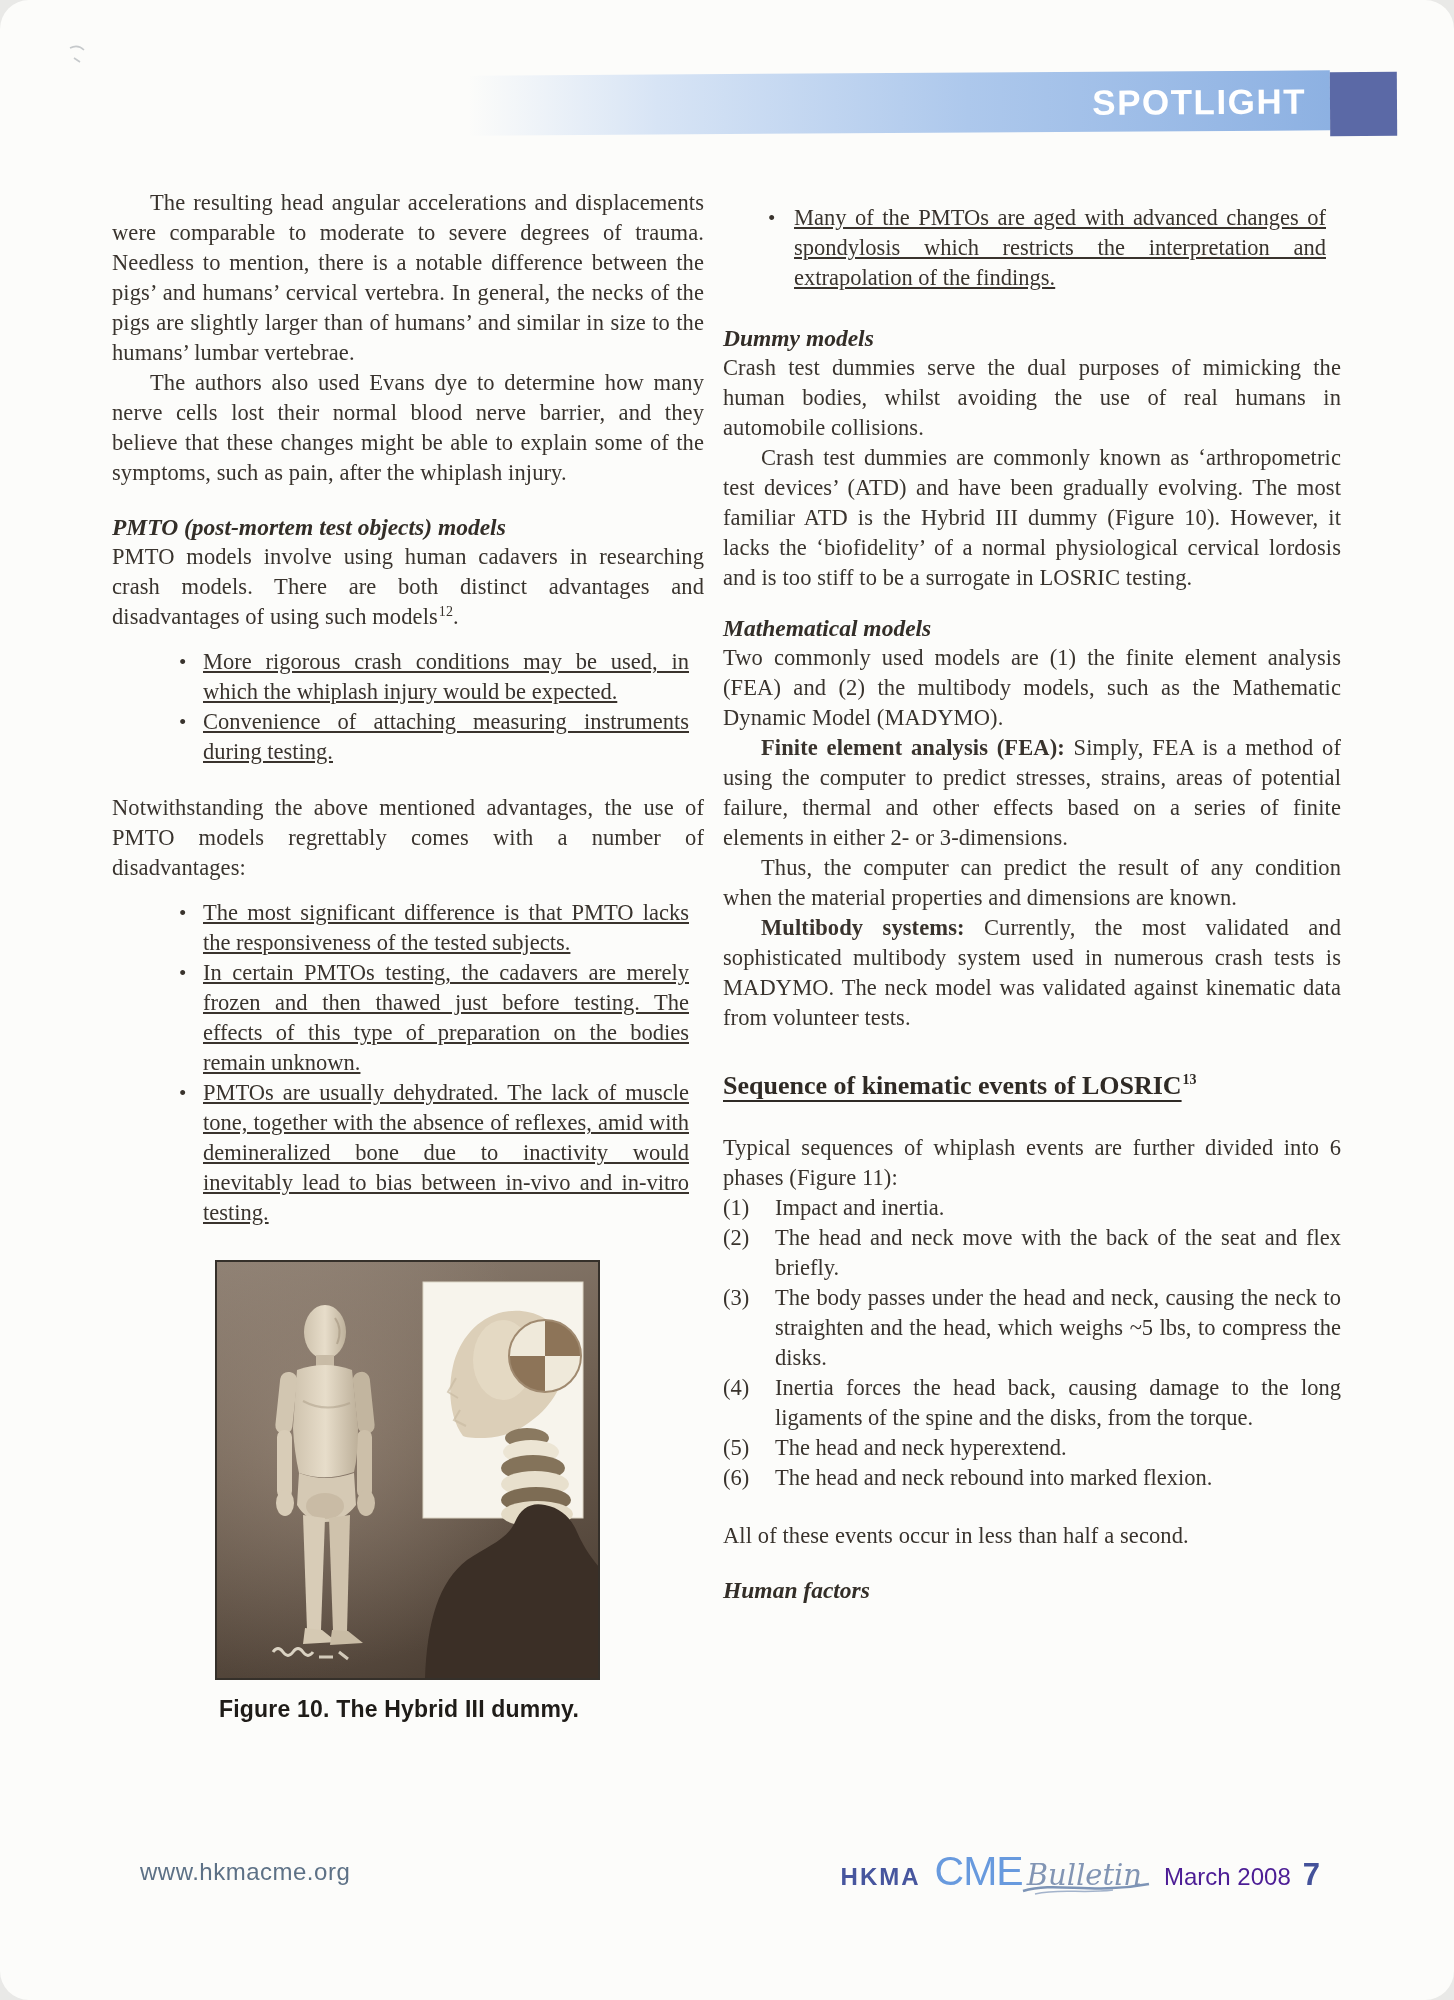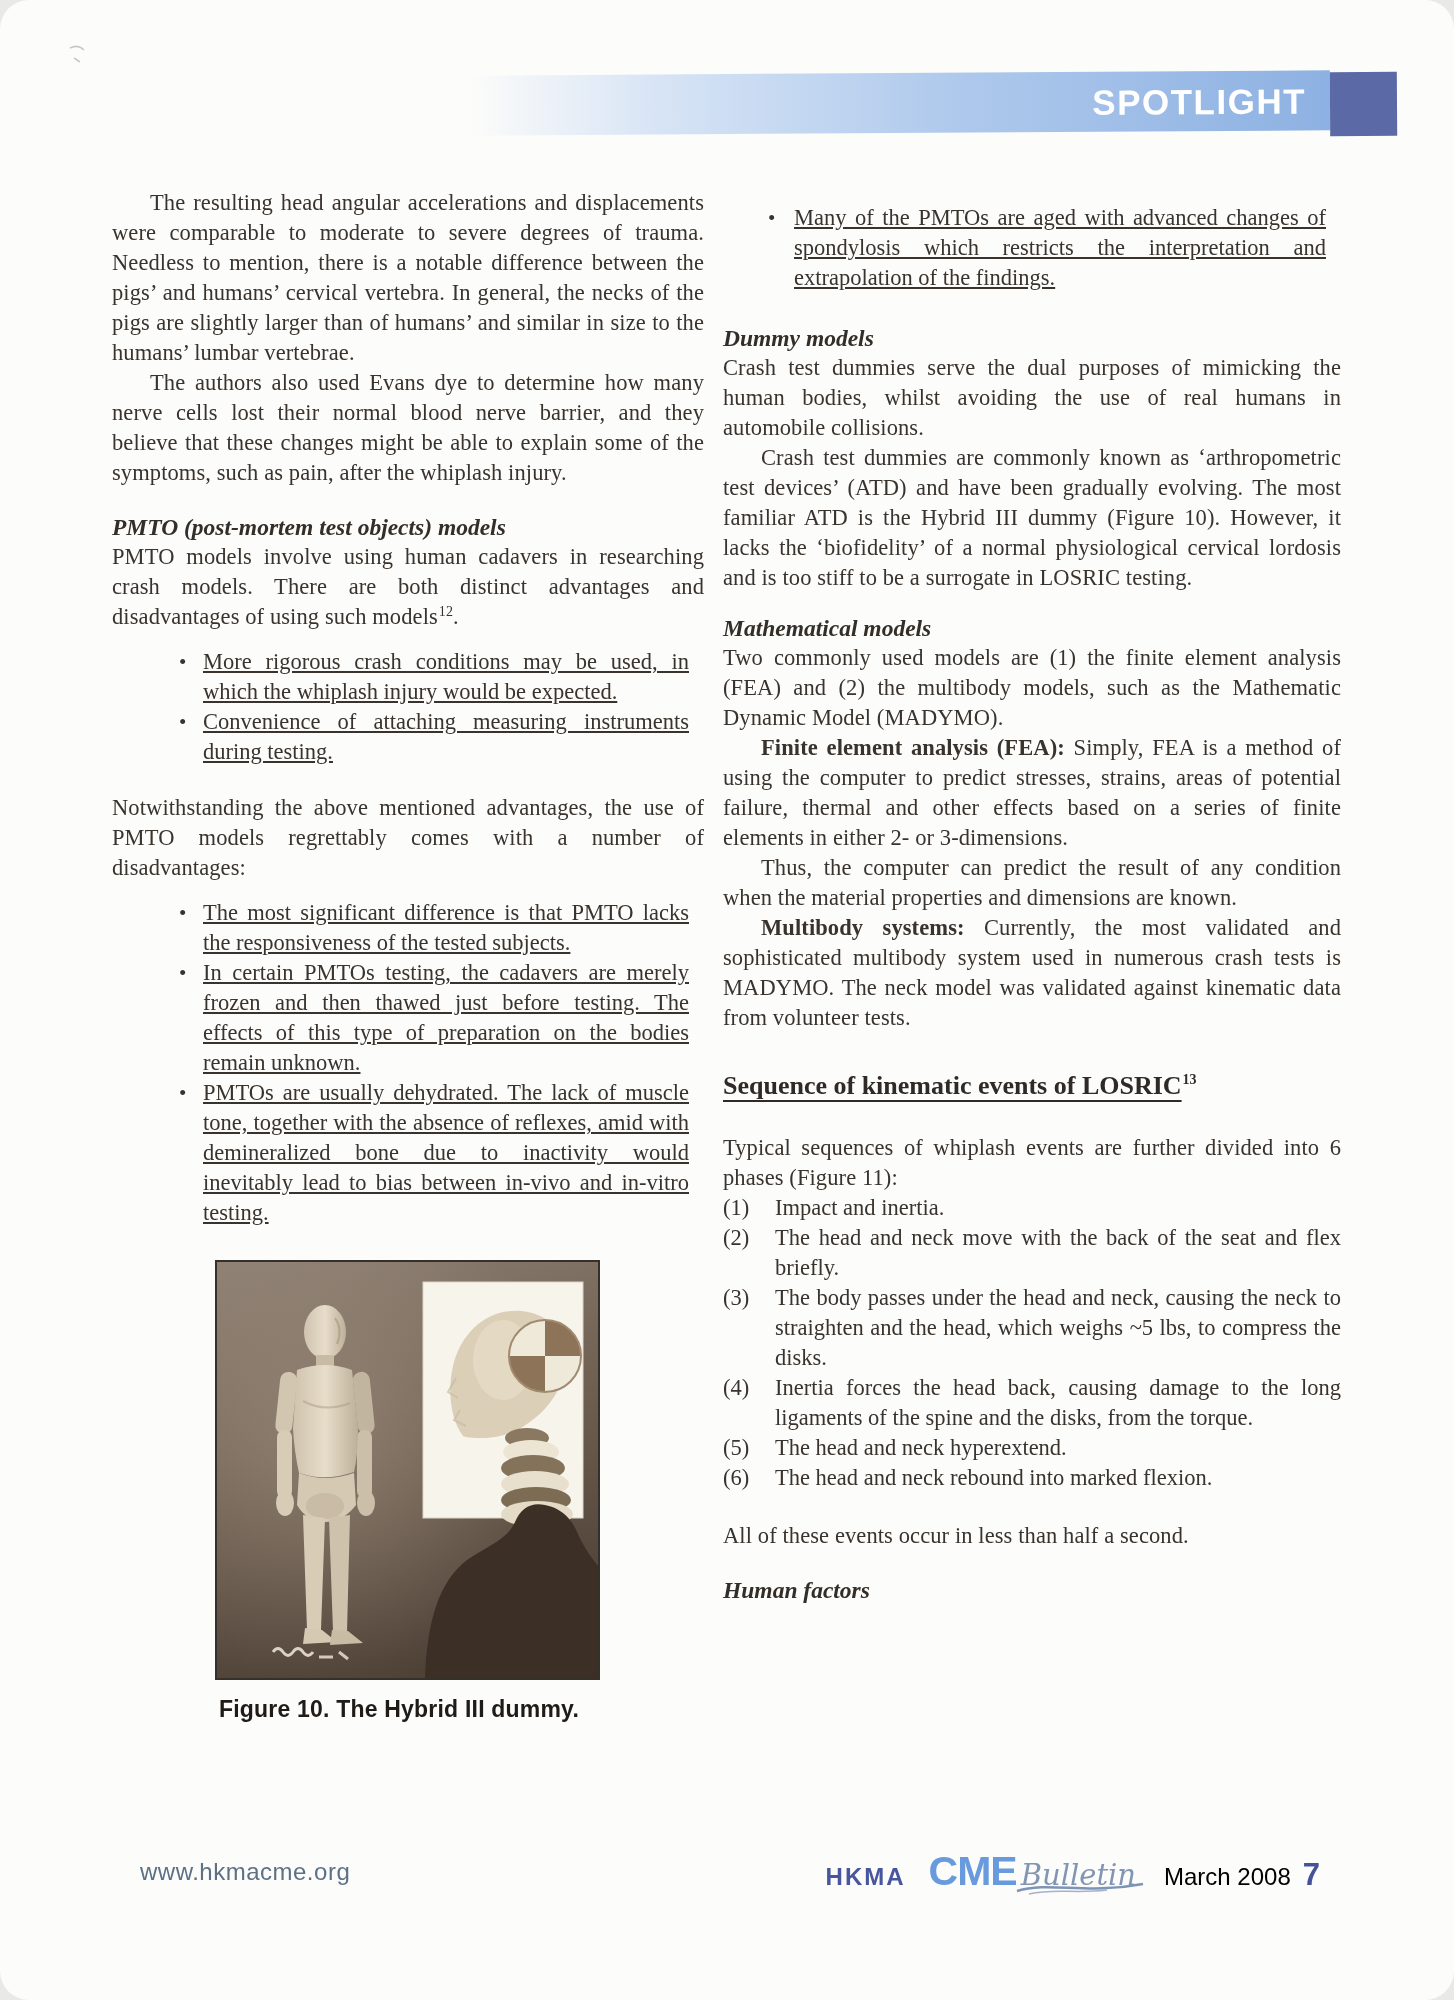--- a/index.html
+++ b/index.html
@@ -84,25 +84,25 @@
     font-size:23px; color:#1f1c18; letter-spacing:.2px;
   }
 
   
   .footer { position:absolute; left:0; top:1848px; width:1454px; height:60px;
             font-family:"Liberation Sans", sans-serif; }
   .footer-url { position:absolute; left:140px; top:10px; font-size:24px;
                 color:#5d7186; letter-spacing:.5px; }
   .brand { position:absolute; right:134px; top:0; display:flex; align-items:baseline; }
   .brand-hkma { font-size:24px; font-weight:700; color:#47569e; letter-spacing:2px; }
-  .brand-cme  { font-size:41px; font-weight:700; color:#689ade; letter-spacing:-1px; margin-left:23px; }
+  .brand-cme  { font-size:41px; font-weight:400; color:#689ade; letter-spacing:-1px; margin-left:14px; }
   .brand-bulletin { position:relative; font-family:"DejaVu Serif", serif; font-style:italic;
                     font-size:29px; color:#8295b4; margin-left:4px; }
   .brand-bulletin svg { position:absolute; left:-6px; bottom:-4px; }
-  .brand-date { font-size:24px; color:#000000; margin-left:28px; }
+  .brand-date { font-size:24px; color:#4c1d95; margin-left:22px; }
   .brand-page { font-size:31px; font-weight:700; color:#44529a; margin-left:12px; }
 </style>
 </head>
 <body>
 
 <div class="page">
 
   <div class="pencil-mark">
     <svg width="30" height="26" viewBox="0 0 30 26">
       <path d="M6,6 q8,-4 14,2 M10,16 l6,4" stroke="#9aa0a6" stroke-width="1.6" fill="none"></path>

